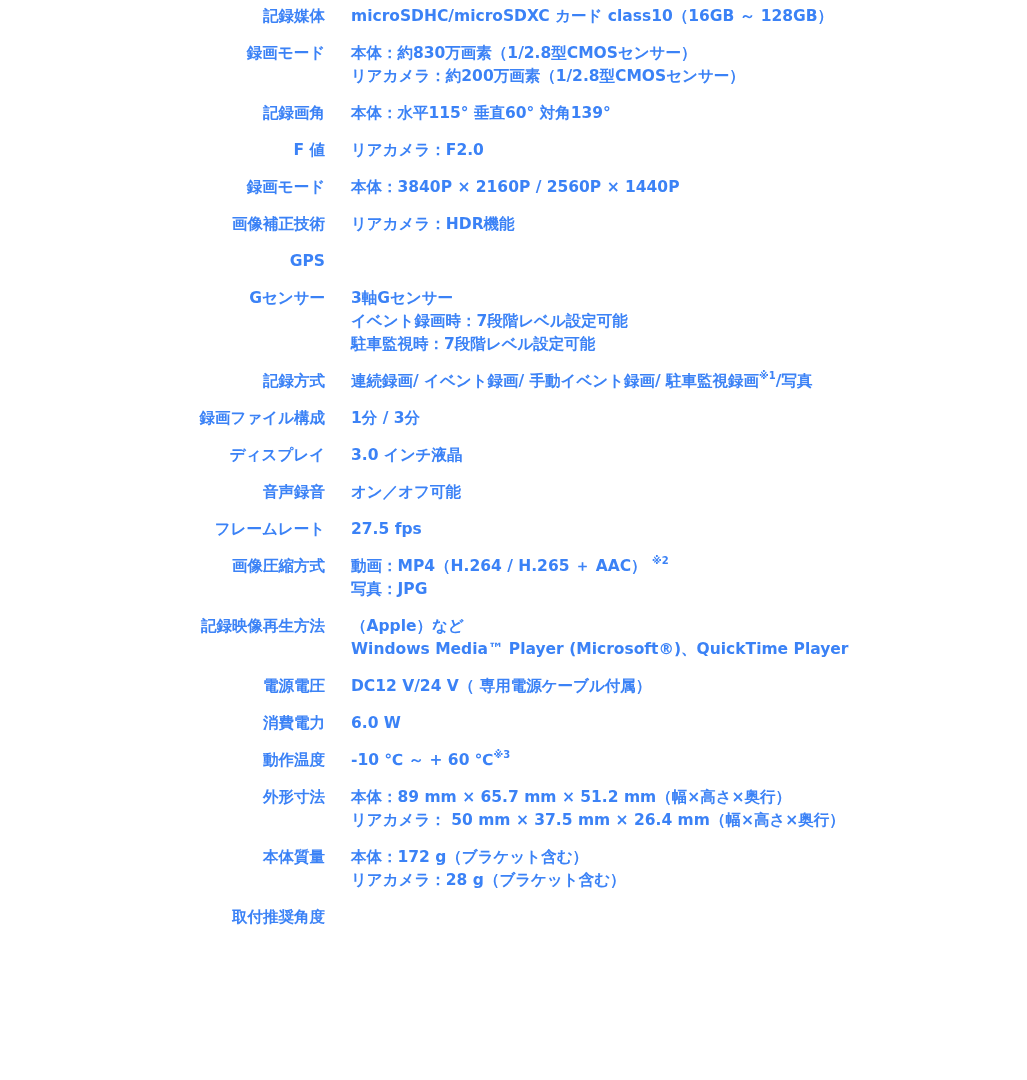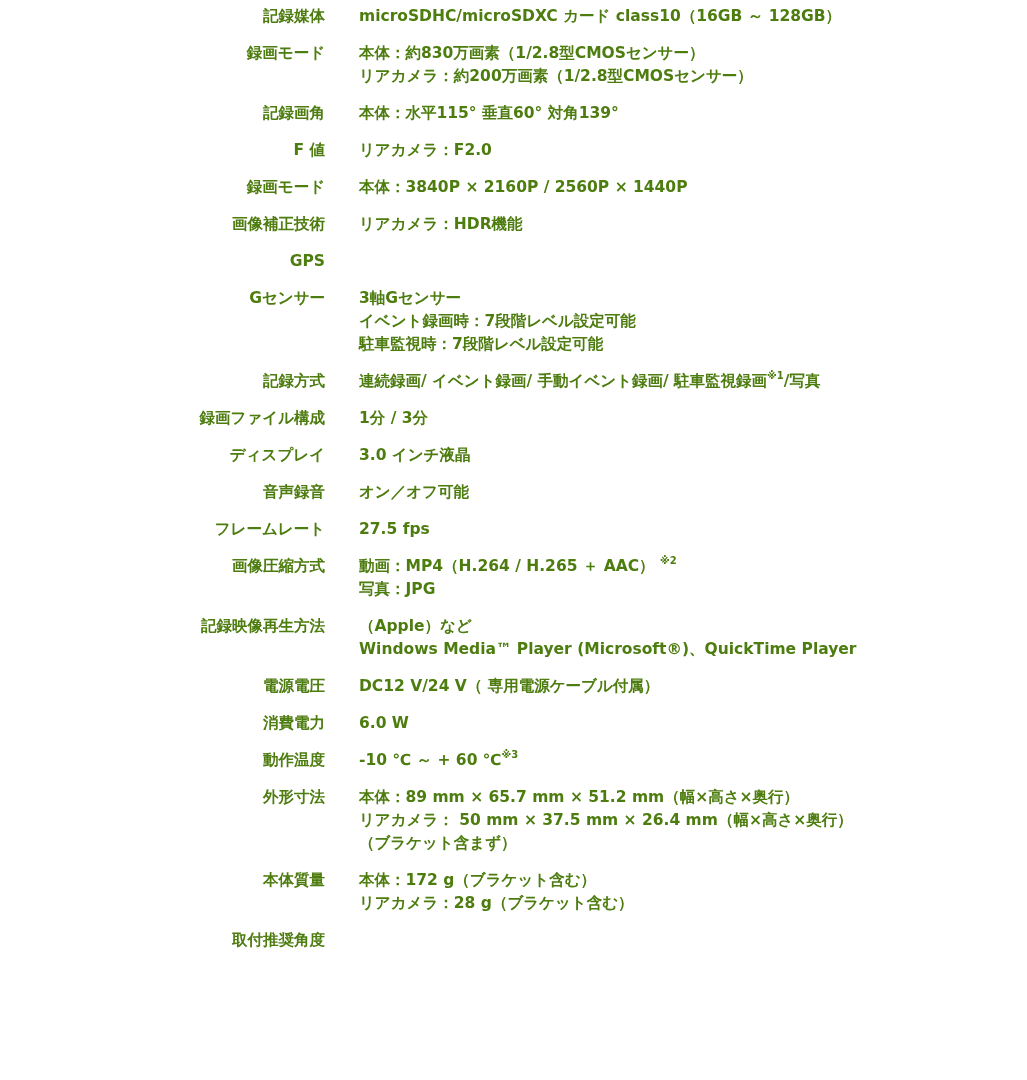--- a/index.html
+++ b/index.html
@@ -25,38 +25,38 @@
     margin-bottom: 14px;
   }
   .spec-label {
     width: 325px;
     flex: 0 0 325px;
     text-align: right;
     line-height: 23px;
     white-space: nowrap;
   }
   .spec-value {
-    margin-left: 34px;
+    margin-left: 26px;
     flex: 1 1 auto;
   }
   .spec-line {
     line-height: 23px;
   }
   sup.fnote {
     font-size: 10px;
     line-height: 0;
     position: relative;
     top: -1px;
     vertical-align: super;
   }
 </style>
 </head>
 <body style="background: rgb(255, 255, 255);">
 
-<div class="spec-table" style="color: #4d7c0f;">
+<div class="spec-table" style="color: #3b82f6;">
     <div class="spec-row">
       <div class="spec-label">記録媒体</div>
       <div class="spec-value">
         <div class="spec-line"><span>microSDHC/microSDXC カード class10（16GB ～ 128GB）</span></div>
       </div>
     </div>
     <div class="spec-row">
       <div class="spec-label">録画モード</div>
       <div class="spec-value">
         <div class="spec-line"><span>本体：約830万画素（1/2.8型CMOSセンサー）</span></div>
@@ -158,21 +158,20 @@
       <div class="spec-label">動作温度</div>
       <div class="spec-value">
         <div class="spec-line"><span>-10 ℃ ～ + 60 ℃</span><sup class="fnote">※3</sup></div>
       </div>
     </div>
     <div class="spec-row">
       <div class="spec-label">外形寸法</div>
       <div class="spec-value">
         <div class="spec-line"><span>本体：89 mm × 65.7 mm × 51.2 mm（幅×高さ×奥行）</span></div>
         <div class="spec-line"><span>リアカメラ： 50 mm × 37.5 mm × 26.4 mm（幅×高さ×奥行）</span></div>
-        <div class="spec-line"><span>（ブラケット含まず）</span></div>
       </div>
     </div>
     <div class="spec-row">
       <div class="spec-label">本体質量</div>
       <div class="spec-value">
         <div class="spec-line"><span>本体：172 g（ブラケット含む）</span></div>
         <div class="spec-line"><span>リアカメラ：28 g（ブラケット含む）</span></div>
       </div>
     </div>
     <div class="spec-row">

